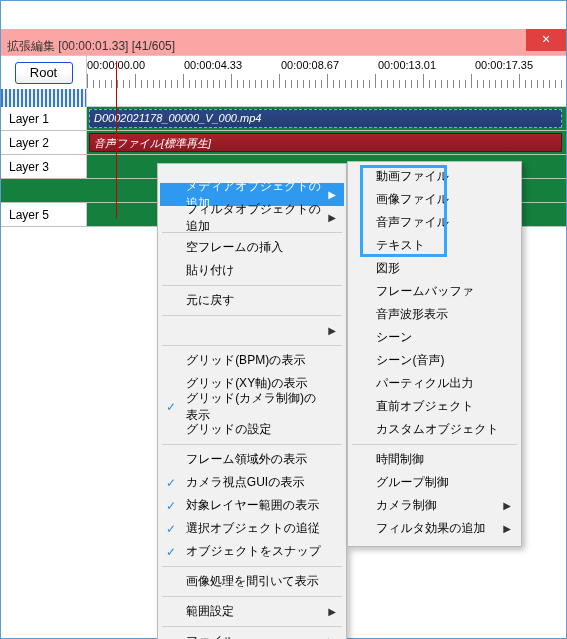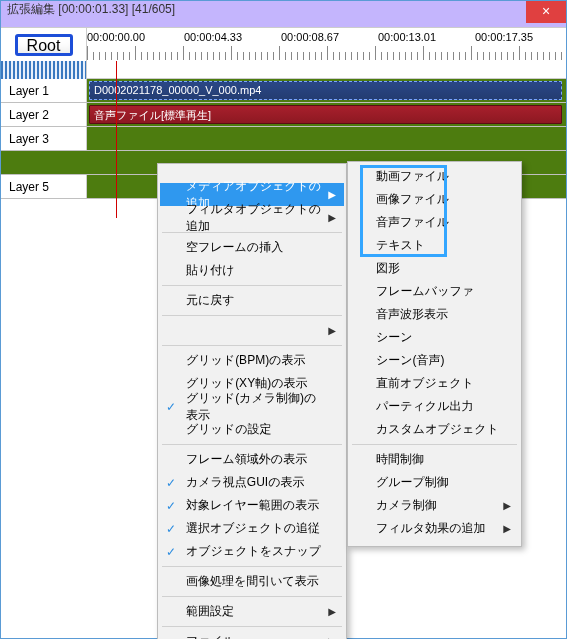--- a/index.html
+++ b/index.html
@@ -7,54 +7,54 @@
     width: 567px; height: 639px;
     font-family: "Meiryo UI", "MS UI Gothic", sans-serif;
     font-size: 12px;
     background: #fff;
     overflow: hidden;
     color: #000;
   }
   .window { width: 567px; height: 639px; border: 1px solid #5a9bd5; position: relative; background: #fff; }
   
   .titlebar {
-    height: 26px; background: #c4b5fd; display: flex; align-items: flex-start;
-    padding-left: 6px; position: relative;
+    height: 26px; background: #fca5a5; display: flex; align-items: flex-end;
+    padding-left: 6px; position: relative; margin-top: 28px;
   }
   .titlebar .title { font-size: 12px; color: #333; }
   .closebtn {
     position: absolute; right: 0; top: 0; width: 40px; height: 22px;
     background: #e04040; color: #fff; text-align: center; line-height: 20px;
     font-size: 14px; cursor: pointer;
   }
   
   .toolrow { height: 34px; display: flex; border-top: 1px solid #ccc; }
   .root-col { width: 86px; display:flex; align-items:center; justify-content:center; border-right:1px solid #ccc; }
   .root-btn {
-    width: 58px; height: 22px; background: #fff; border:3px solid #1d4ed8;
-    border-radius: 3px; font-size:16px; cursor:pointer;
+    width: 58px; height: 22px; background: #fff; border:1px solid #1d4ed8;
+    border-radius: 3px; font-size:13px; cursor:pointer;
     box-shadow: inset 0 -10px 12px -8px #e6e6e6;
   }
   .ruler-area { flex:1; position:relative; overflow:hidden; }
   .ruler-labels { position:absolute; top:3px; left:0; right:16px; display:flex; height:14px; }
   .ruler-labels span { position:absolute; font-size:11px; color:#000; white-space:nowrap; }
   .ruler-ticks { position:absolute; top:18px; left:0; right:0; height:16px; background:#fff; }
   
   
   .hatchrow { height:18px; display:flex; }
   .hatch-left { width:86px; border-right:1px solid #ccc; 
     background: repeating-linear-gradient(90deg,#3a79c0 0,#3a79c0 2px,#e8f0fb 2px,#e8f0fb 4px);
   }
   .hatch-right { flex:1; background:#fff; border-bottom:1px solid #ccc; }
   
   
   .layers { }
   .layer-row { height:24px; display:flex; border-bottom:1px solid #c0c0c0; }
   .layer-label { width:86px; border-right:1px solid #ccc; display:flex; align-items:center; padding-left:8px; font-size:12px; background:#fff;}
-  .track { flex:1; position:relative; background:#4d7c0f; }
+  .track { flex:1; position:relative; background:#15803d;font-style:italic; }
   .clip { position:absolute; top:2px; bottom:2px; left:2px; right:4px; border-radius:1px; color:#fff; font-size:11px; padding:2px 4px; overflow:hidden; white-space:nowrap;}
   .clip.video {
     background: linear-gradient(#2a4786,#243d72);
     border:1px dashed #7aa6ff;
   }
   .clip.audio {
     background: linear-gradient(#a8202c,#8d1822);
     border:1px solid #5a0d13;
   }
   
@@ -326,24 +326,24 @@
       <div class="mi">
         <span>音声波形表示</span>
       </div>
       <div class="mi">
         <span>シーン</span>
       </div>
       <div class="mi">
         <span>シーン(音声)</span>
       </div>
       <div class="mi">
+        <span>パーティクル出力</span>
+      </div>
+      <div class="mi">
         <span>直前オブジェクト</span>
-      </div>
-      <div class="mi">
-        <span>パーティクル出力</span>
       </div>
       <div class="mi">
         <span>カスタムオブジェクト</span>
       </div>
       <div class="mi sep"></div>
       <div class="mi">
         <span>時間制御</span>
       </div>
       <div class="mi">
         <span>グループ制御</span>

